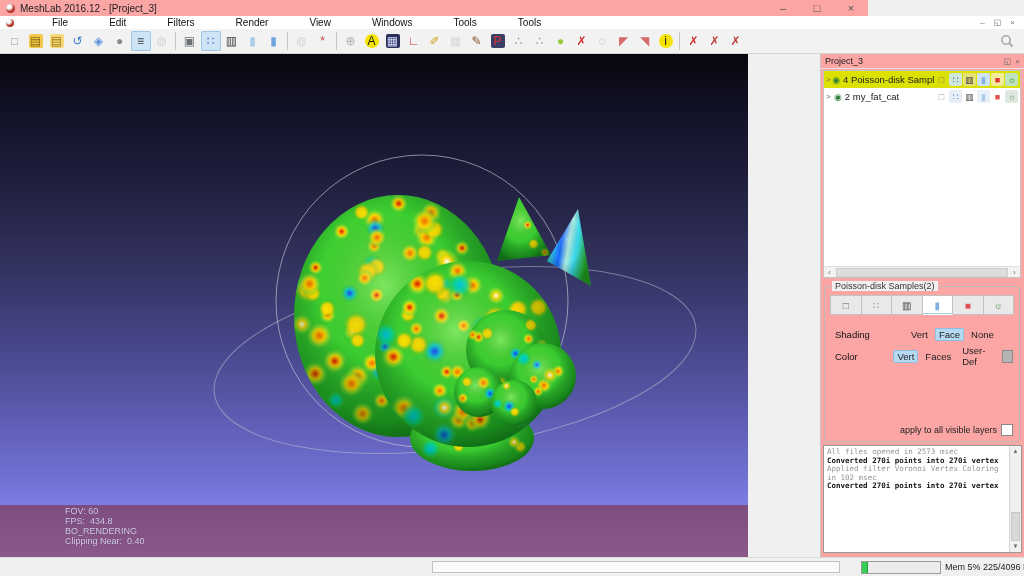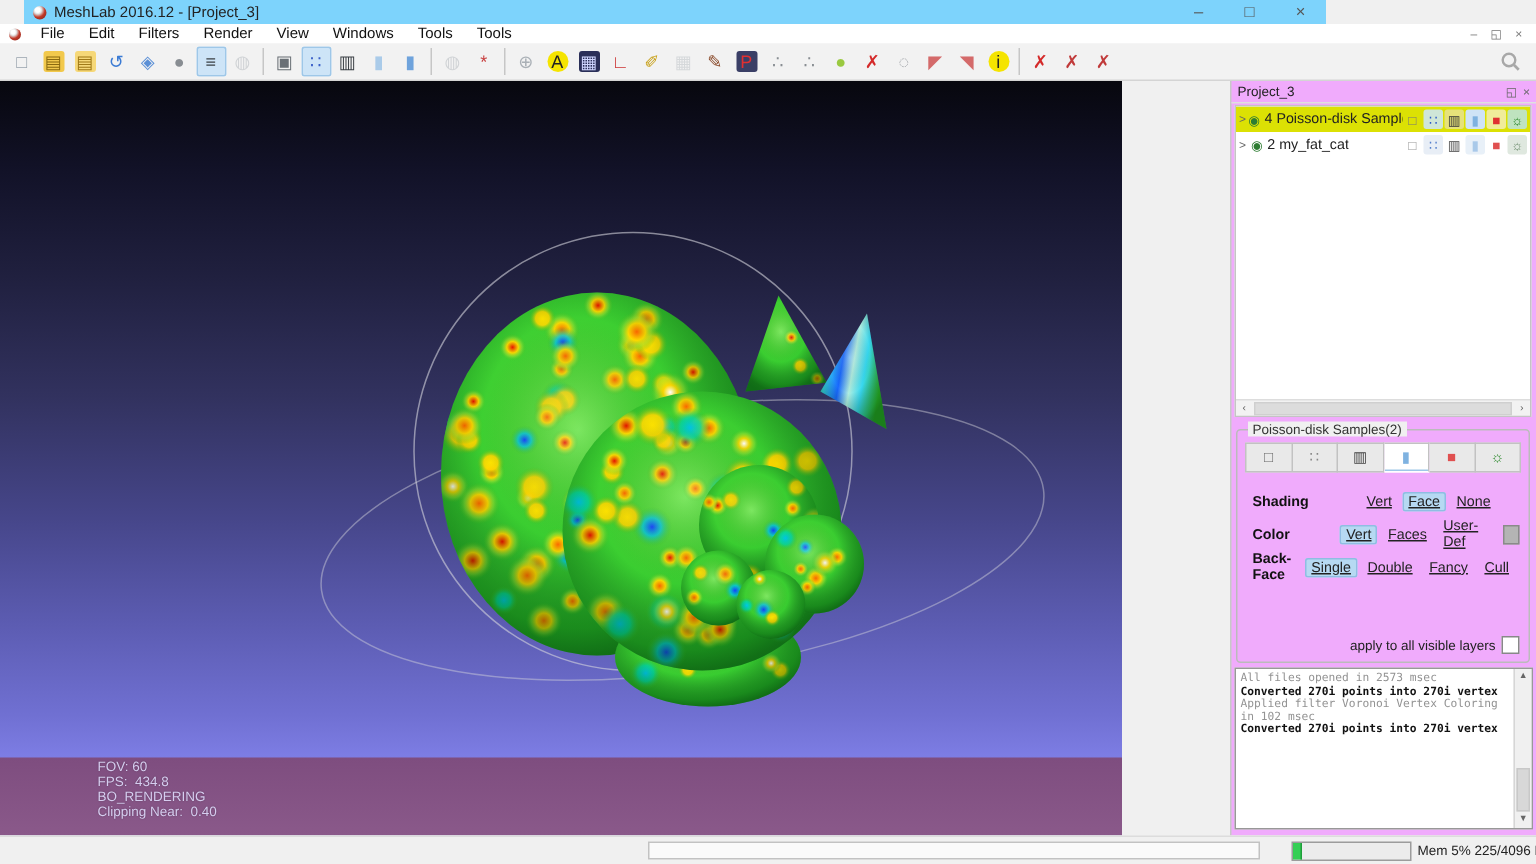--- a/index.html
+++ b/index.html
@@ -1,29 +1,29 @@
 <!DOCTYPE html>
 <html><head>
 <meta charset="utf-8">
 <style>
   html,body{margin:0;padding:0;background:#444;}
   .app{position:relative;width:1024px;height:576px;background:#f0f0f0;overflow:hidden;
        font-family:"Liberation Sans",sans-serif;-webkit-font-smoothing:antialiased;}
   
-  .titlebar{position:absolute;left:16px;top:0;width:868px;height:16px;background:#7dd3fc;
+  .titlebar{position:absolute;left:0;top:0;width:868px;height:16px;background:#fca5a5;
             display:flex;align-items:center;font-size:10px;color:#222;}
   .applogo{width:9px;height:9px;border-radius:50%;margin:0 5px 0 6px;
            background:radial-gradient(circle at 35% 30%,#fff 0 18%,#e0e0e0 30%,#c23a2a 55%,#7a1f14 100%);}
   .wincontrols{margin-left:auto;display:flex;}
   .wincontrols span{width:34px;text-align:center;font-size:11px;color:#555;line-height:16px;}
   
   .menubar{position:absolute;left:0;top:16px;width:1024px;height:13px;background:#ffffff;
            display:flex;align-items:center;font-size:10px;color:#111;}
   .menubar .applogo{width:8px;height:8px;}
-  .mitem{padding:0 8px;line-height:13px;}
+  .mitem{padding:0 8px;line-height:13px;margin-left:25px;}
   .mdicontrols{margin-left:auto;display:flex;margin-right:4px;}
   .mdicontrols span{width:15px;text-align:center;font-size:8px;color:#777;line-height:12px;}
   
   .toolbar{position:absolute;left:0;top:29px;width:1024px;height:25px;background:#f2f2f2;
            border-bottom:1px solid #d4d4d4;display:flex;align-items:center;padding-left:4px;box-sizing:border-box;}
   .tbtn{width:20px;height:20px;display:flex;align-items:center;justify-content:center;border-radius:2px;margin:0 0.5px;}
   .tbtn.active{background:#cde4f7;box-shadow:inset 0 0 0 1px #9ec7e8;}
   .tbtn.dim{opacity:.45;}
   .tbtn b{display:inline-block;min-width:14px;height:14px;line-height:14px;text-align:center;
           font-size:12px;font-weight:normal;border-radius:2px;}
@@ -34,21 +34,21 @@
   .vp-bg{position:absolute;left:0;top:0;width:100%;height:100%;
          background:linear-gradient(180deg,#07070e 0%,#121228 12%,#20203f 26%,#32325f 42%,
                     #46468a 58%,#5c5cb2 72%,#7070d2 84%,#7d7de4 89.6%,#7d7de4 89.7%,#7d7de4 89.7%);}
   .vp-band{position:absolute;left:0;bottom:0;width:100%;height:52px;
            background:linear-gradient(180deg,#7e4d7f,#8a598a);}
   #mesh-svg{position:absolute;left:0;top:0;}
   .hud{position:absolute;color:#d6cdf0;font-size:9px;line-height:10px;white-space:pre;text-shadow:0 0 1px rgba(0,0,0,.35);}
   .hud-left{left:65px;top:452px;}
   .hud-center{left:400px;top:452px;font-size:8.5px;line-height:9px;}
   
-  .rightpanel{position:absolute;left:820px;top:54px;width:204px;height:503px;background:#f0abfc;
+  .rightpanel{position:absolute;left:820px;top:54px;width:204px;height:503px;background:#fca5a5;
               border-left:1px solid #c8c8c8;box-sizing:border-box;font-size:10px;color:#222;}
   .panel-header{position:absolute;left:0;top:0;width:100%;height:15px;display:flex;align-items:center;
                 font-size:9px;padding:0 4px;box-sizing:border-box;border-bottom:1px solid #e0e0e0;}
   .panel-header .hicons{margin-left:auto;display:flex;gap:4px;color:#666;font-size:8px;}
   .layer-tree{position:absolute;left:2px;top:16px;width:198px;height:208px;background:#fff;
               border:1px solid #c4c4c4;box-sizing:border-box;overflow:hidden;}
   .lrow{display:flex;align-items:center;height:17px;font-size:9.5px;padding:0 2px;white-space:nowrap;}
   .lrow.sel{background:#dce104;}
   .lrow .exp{width:8px;color:#666;font-size:8px;}
   .lrow .eye{color:#2e7d32;font-size:9px;margin-right:3px;}
@@ -64,22 +64,22 @@
   .props{position:absolute;left:3px;top:232px;width:196px;height:156px;border:1px solid #bbb;
          border-radius:3px;box-sizing:border-box;}
   .props .legend{position:absolute;top:-6px;left:7px;background:#f0f0f0;padding:0 3px;font-size:9px;color:#333;}
   .tabsrow{position:absolute;left:5px;top:8px;right:5px;height:20px;display:flex;}
   .ptab{flex:1;display:flex;align-items:center;justify-content:center;font-size:10px;
         background:#e9e9e9;border:1px solid #c2c2c2;border-left:none;box-sizing:border-box;}
   .ptab:first-child{border-left:1px solid #c2c2c2;}
   .ptab.sel{background:#fff;border-bottom:1px solid #fff;box-shadow:0 -1px 0 #9ec7e8 inset;}
   .prows{position:absolute;left:10px;right:6px;top:36px;}
   .prow{display:flex;align-items:center;height:22px;}
-  .prow .plabel{width:72px;font-weight:bold;font-size:9.5px;color:#111;}
-  .popt{font-size:9.5px;padding:1px 4px;border-radius:2px;margin-right:3px;color:#222;text-decoration:underline;}
+  .prow .plabel{width:72px;font-weight:normal;font-size:9.5px;color:#111;}
+  .popt{font-size:9.5px;padding:1px 4px;border-radius:2px;margin-right:3px;color:#222;}
   .popt.sel{background:#b6d9f2;box-shadow:inset 0 0 0 1px #8fbde2;}
   .swatch{width:11px;height:11px;background:#b4b4b4;border:1px solid #8a8a8a;margin-left:2px;}
   .pfooter{position:absolute;right:6px;bottom:5px;display:flex;align-items:center;gap:4px;font-size:9px;color:#222;}
   .checkbox{width:10px;height:10px;background:#fff;border:1px solid #888;}
   
   .logbox{position:absolute;left:2px;top:391px;width:199px;height:108px;background:#fff;
           border:1px solid #989898;box-sizing:border-box;overflow:hidden;
           font-family:"DejaVu Sans Mono",monospace;font-size:7.5px;line-height:8.6px;color:#939393;}
   .loglines{position:absolute;left:3px;top:2px;right:14px;word-break:break-all;}
   .logline.bold{color:#111;font-weight:bold;}
@@ -614,27 +614,20 @@
             <span class="popt sel">Face</span>
             <span class="popt">None</span>
           </div>
           <div class="prow">
             <span class="plabel">Color</span>
             <span class="popt sel">Vert</span>
             <span class="popt">Faces</span>
             <span class="popt">User-Def</span>
             <span class="swatch"></span>
           </div>
-          <div class="prow">
-            <span class="plabel">Back-Face</span>
-            <span class="popt sel">Single</span>
-            <span class="popt">Double</span>
-            <span class="popt">Fancy</span>
-            <span class="popt">Cull</span>
-          </div>
         </div>
       <div class="pfooter">
         <span>apply to all visible layers</span>
         <span class="checkbox"></span>
       </div>
     </div>
 
     <div class="logbox">
       <div class="loglines" id="log-lines">
           <div class="logline">All files opened in 2573 msec</div>

